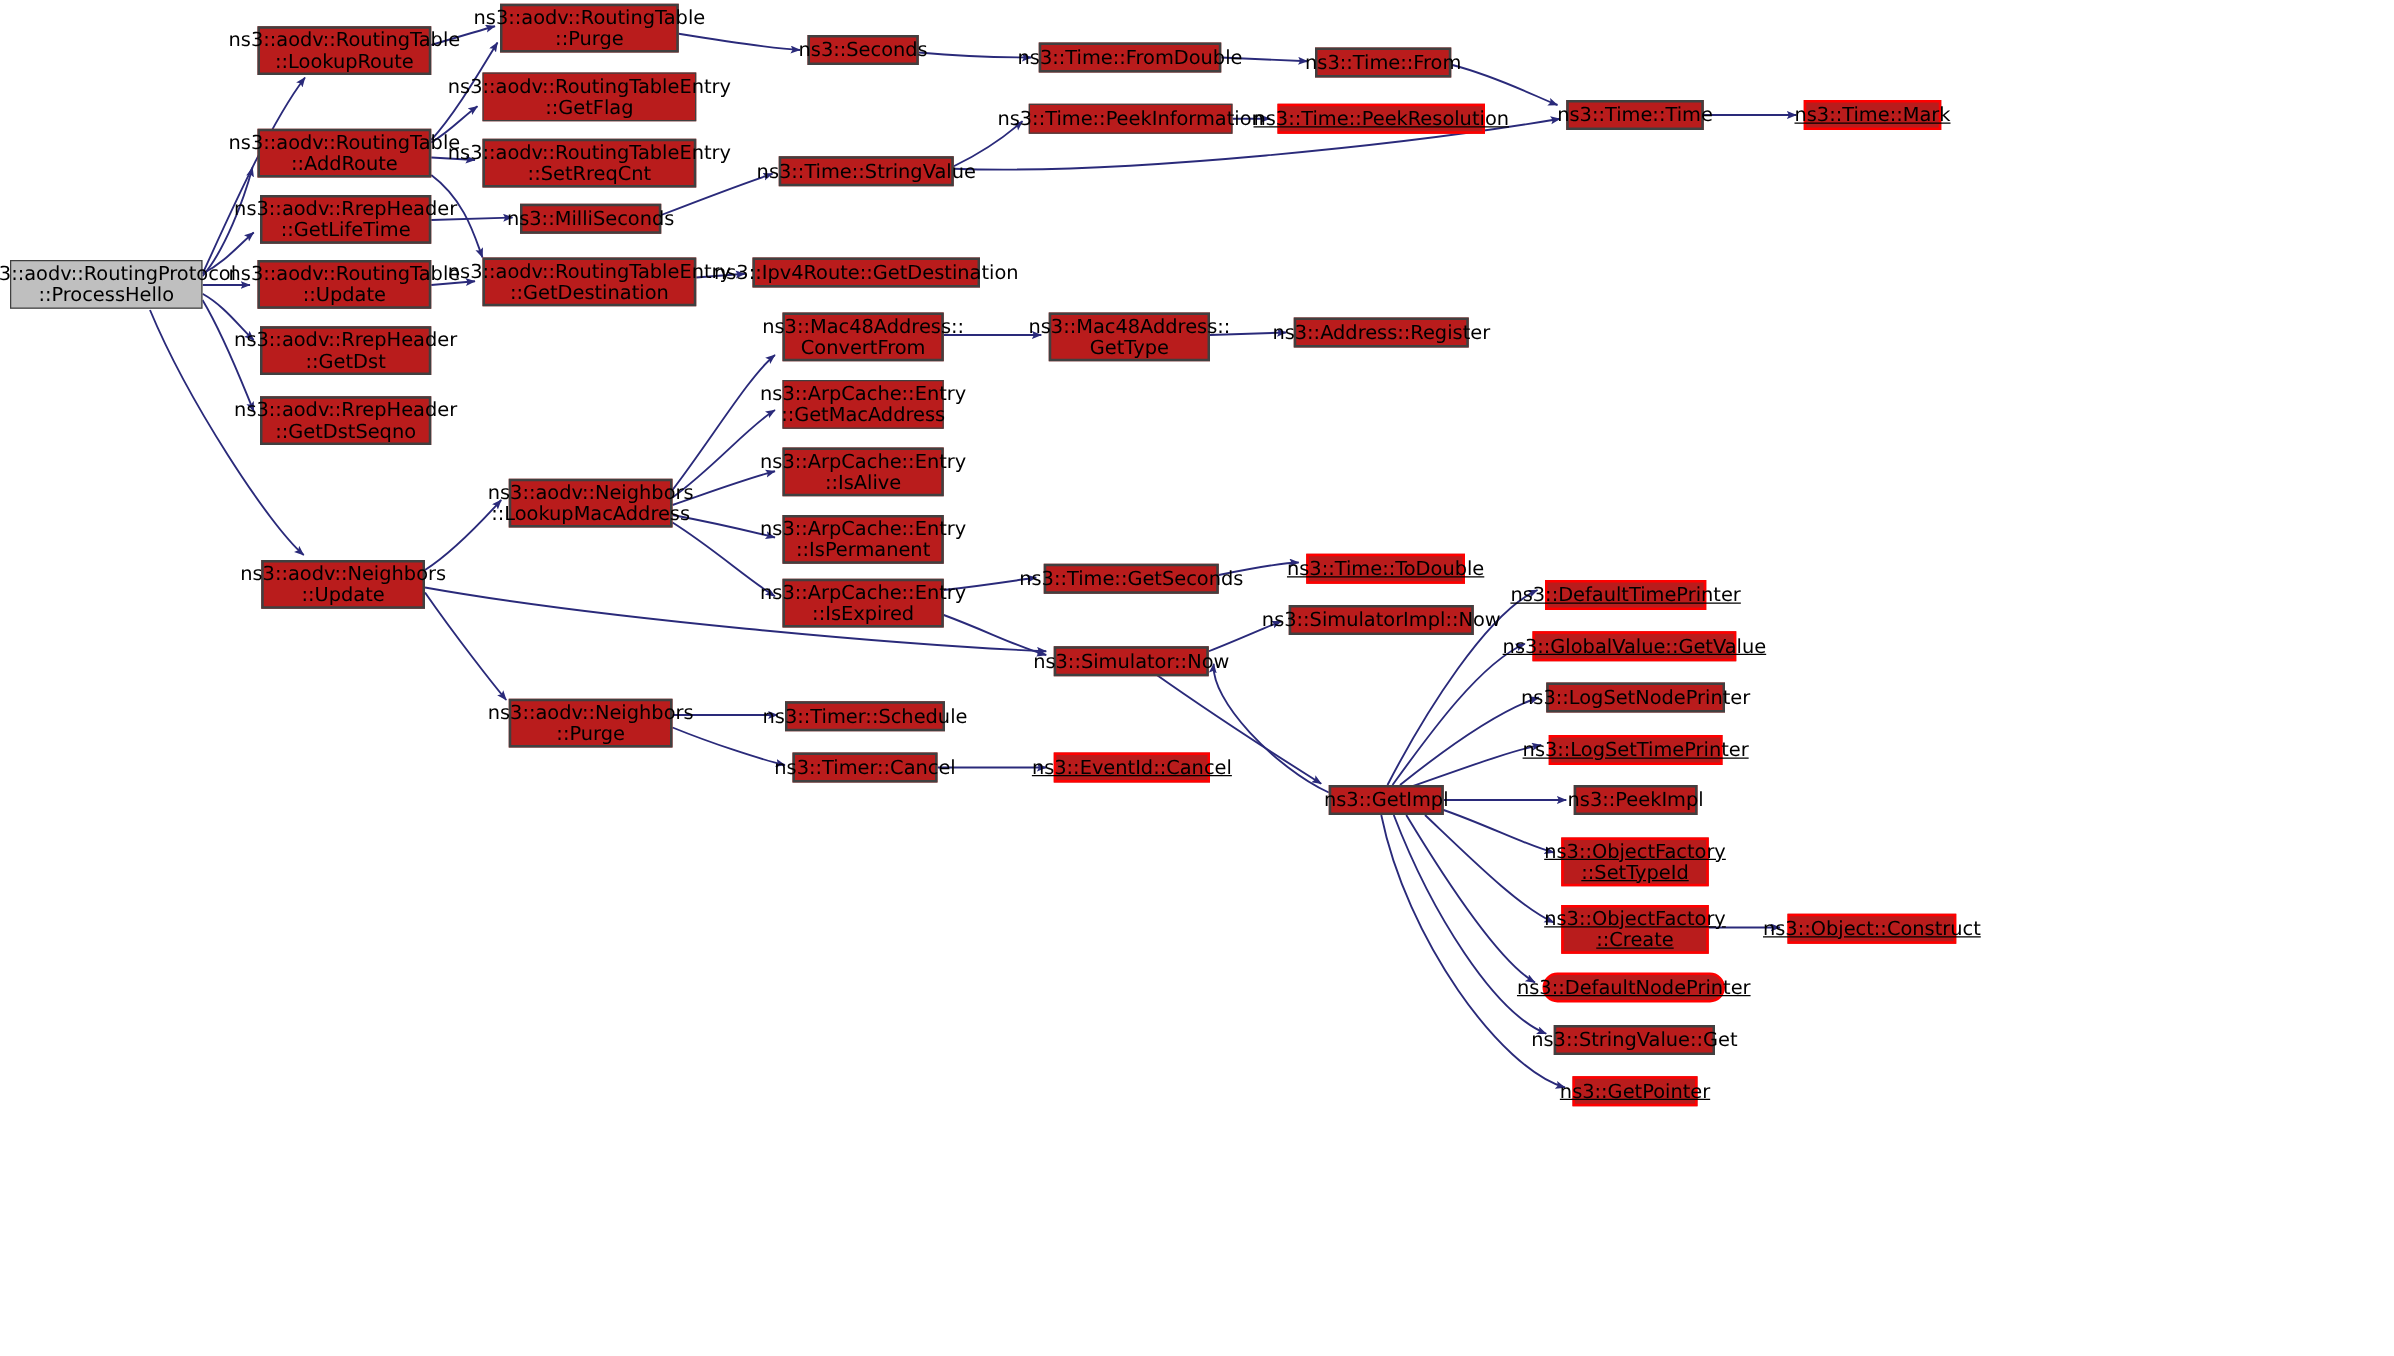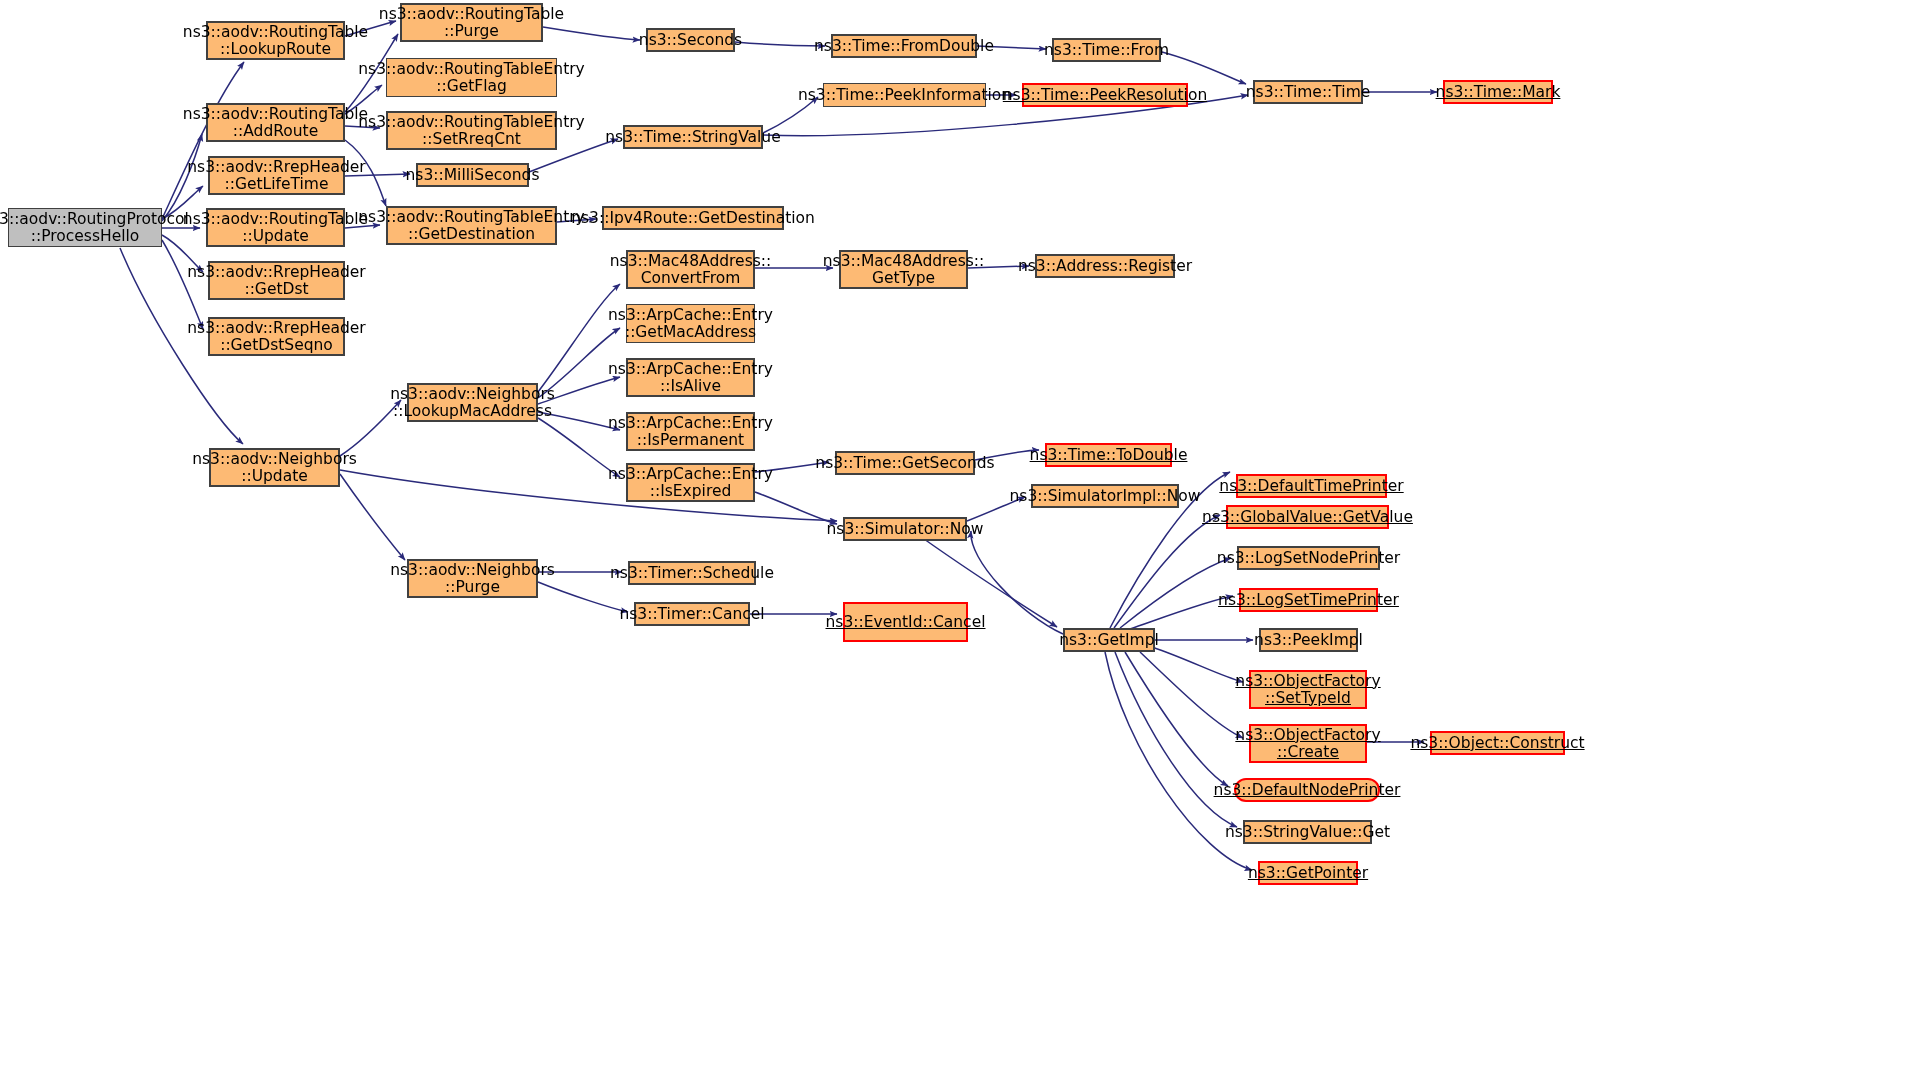--- a/index.html
+++ b/index.html
@@ -4,21 +4,21 @@
 <style>
   html,body{margin:0;padding:0;background:#ffffff;}
   body{font-family:"DejaVu Sans","Liberation Sans",sans-serif;}
   #canvas{position:relative;width:1915px;height:1085px;background:#ffffff;overflow:hidden;}
   #edges{position:absolute;left:0;top:0;width:1915px;height:1085px;pointer-events:none;}
   .node{
     position:absolute;
     box-sizing:border-box;
     display:flex;align-items:center;justify-content:center;
     text-align:center;
-    background:#fdba74;
+    background:#b91c1c;
     border:1px solid #404040;
     color:#000000;
     font-size:15.5px;
     line-height:17px;
     letter-spacing:0px;
     white-space:pre-line;
     padding:0 3px;
     z-index:2;
   }
   .node.red{border:2px solid #ff0000;text-decoration:underline;}
@@ -139,27 +139,27 @@
       <div class="node thick" style="left: 626px; top: 463px; width: 129px; height: 39px;">ns3::ArpCache::Entry
 ::IsExpired</div>
       <div class="node thick" style="left: 407px; top: 383px; width: 131px; height: 39px;">ns3::aodv::Neighbors
 ::LookupMacAddress</div>
       <div class="node thick" style="left: 209px; top: 448px; width: 131px; height: 39px;">ns3::aodv::Neighbors
 ::Update</div>
       <div class="node thick" style="left: 407px; top: 559px; width: 131px; height: 39px;">ns3::aodv::Neighbors
 ::Purge</div>
       <div class="node thick" style="left: 628px; top: 561px; width: 128px; height: 24px;">ns3::Timer::Schedule</div>
       <div class="node thick" style="left: 634px; top: 602px; width: 116px; height: 24px;">ns3::Timer::Cancel</div>
-      <div class="node red" style="left: 843px; top: 602px; width: 125px; height: 40px;">ns3::EventId::Cancel</div>
+      <div class="node red" style="left: 843px; top: 602px; width: 125px; height: 24px;">ns3::EventId::Cancel</div>
       <div class="node thick" style="left: 835px; top: 451px; width: 140px; height: 24px;">ns3::Time::GetSeconds</div>
       <div class="node red" style="left: 1045px; top: 443px; width: 127px; height: 24px;">ns3::Time::ToDouble</div>
       <div class="node thick" style="left: 1031px; top: 484px; width: 148px; height: 24px;">ns3::SimulatorImpl::Now</div>
       <div class="node thick" style="left: 843px; top: 517px; width: 124px; height: 24px;">ns3::Simulator::Now</div>
       <div class="node thick" style="left: 1063px; top: 628px; width: 92px; height: 24px;">ns3::GetImpl</div>
-      <div class="node red" style="left: 1236px; top: 474px; width: 151px; height: 24px;">ns3::DefaultTimePrinter</div>
+      <div class="node red" style="left: 1236px; top: 464px; width: 129px; height: 24px;">ns3::DefaultTimePrinter</div>
       <div class="node red" style="left: 1226px; top: 505px; width: 163px; height: 24px;">ns3::GlobalValue::GetValue</div>
       <div class="node thick" style="left: 1237px; top: 546px; width: 143px; height: 24px;">ns3::LogSetNodePrinter</div>
       <div class="node red" style="left: 1239px; top: 588px; width: 139px; height: 24px;">ns3::LogSetTimePrinter</div>
       <div class="node thick" style="left: 1259px; top: 628px; width: 99px; height: 24px;">ns3::PeekImpl</div>
       <div class="node red" style="left: 1249px; top: 670px; width: 118px; height: 39px;">ns3::ObjectFactory
 ::SetTypeId</div>
       <div class="node red" style="left: 1249px; top: 724px; width: 118px; height: 39px;">ns3::ObjectFactory
 ::Create</div>
       <div class="node red" style="left: 1430px; top: 731px; width: 135px; height: 24px;">ns3::Object::Construct</div>
       <div class="node red" style="left: 1234px; top: 778px; width: 146px; height: 24px; border-radius: 12px;">ns3::DefaultNodePrinter</div>

